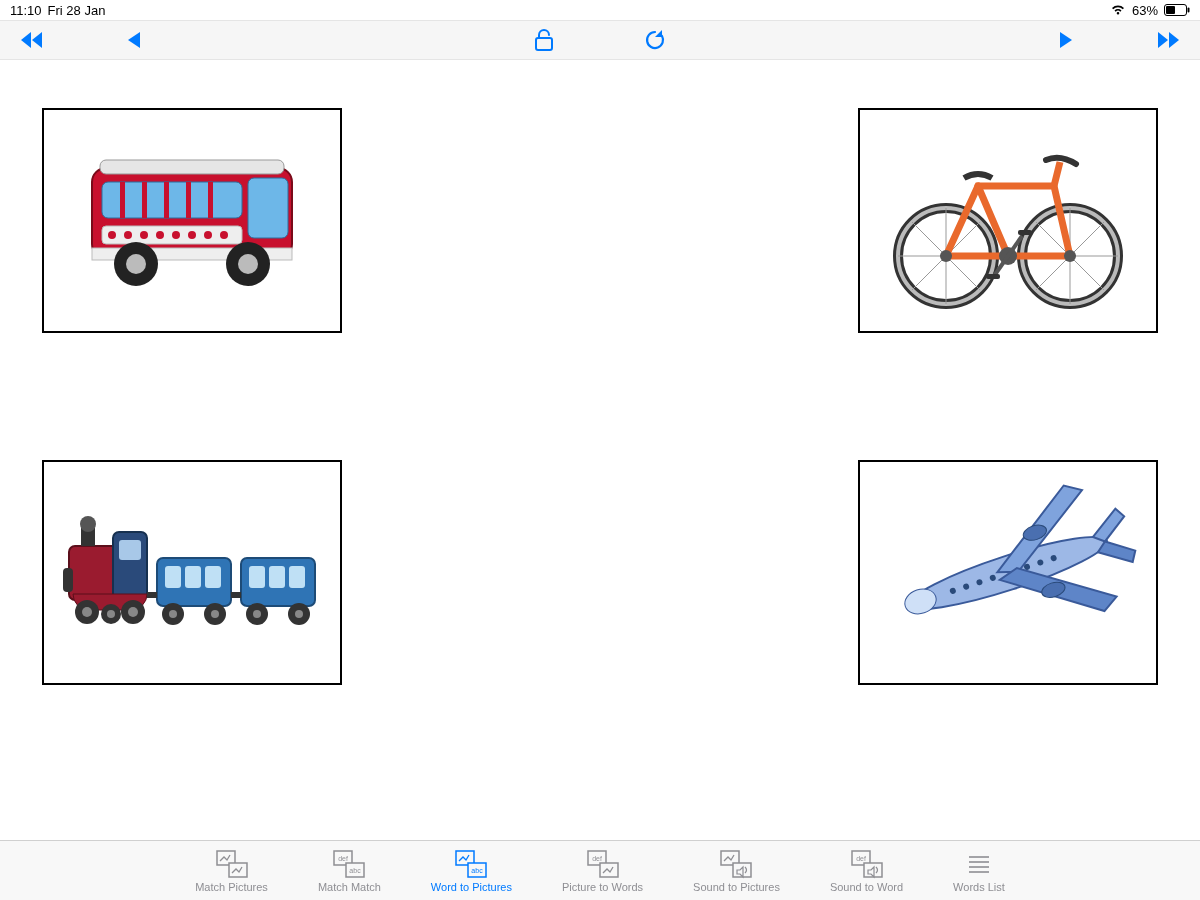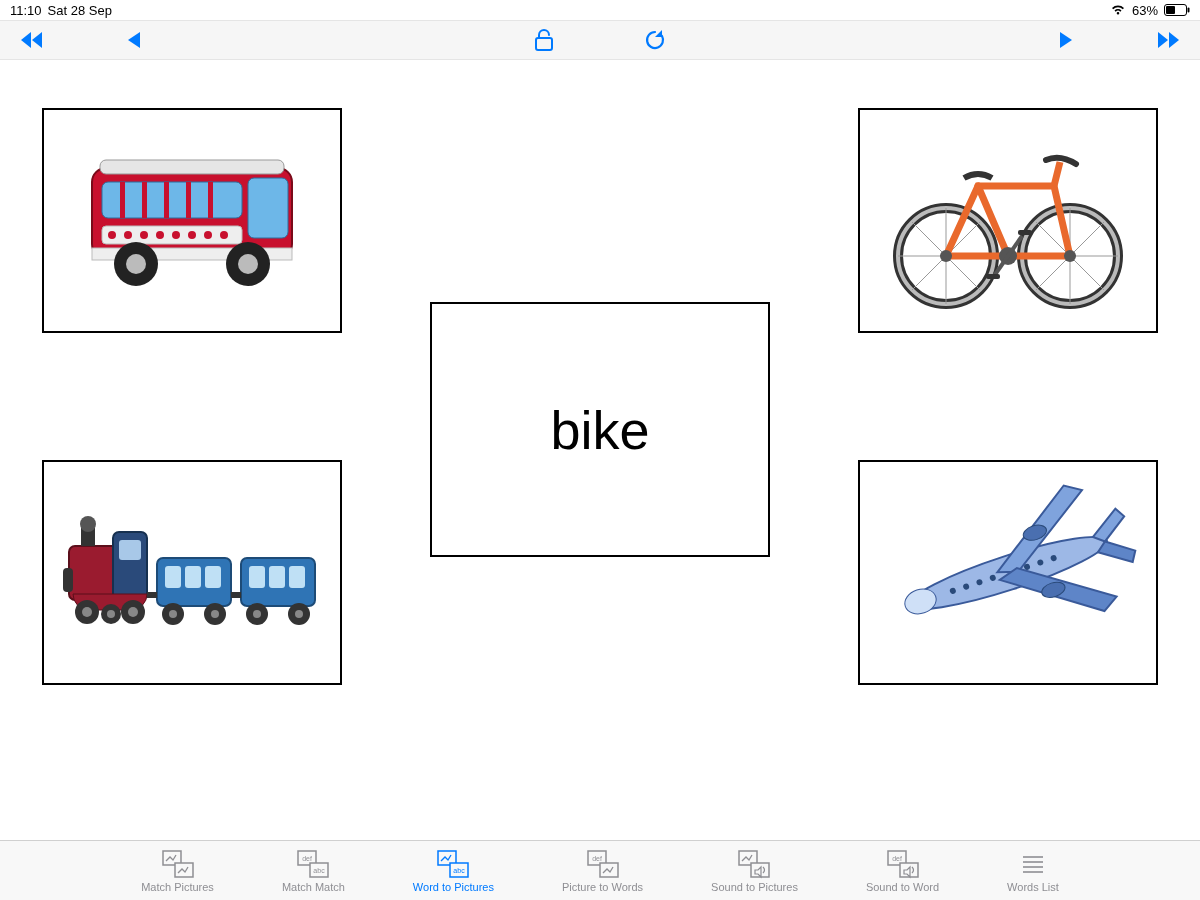--- a/index.html
+++ b/index.html
@@ -7,33 +7,33 @@
   .status-bar { height: 20px; display: flex; align-items: center; justify-content: space-between; padding: 0 10px; font-size: 13px; font-weight: 500; }
   .status-left, .status-right { display: flex; align-items: center; gap: 6px; }
   .toolbar { height: 40px; background: #f6f6f6; border-top: 1px solid #e5e5e5; border-bottom: 1px solid #e5e5e5; display: flex; align-items: center; justify-content: space-between; padding: 0 20px; }
   .toolbar-group { display: flex; align-items: center; gap: 80px; }
   .toolbar-center { display: flex; align-items: center; gap: 90px; }
   .tb-btn { color: #007aff; cursor: pointer; display: flex; align-items: center; justify-content: center; }
   .content { position: relative; height: 780px; }
   .tile { position: absolute; border: 2px solid #000; background: #fff; display: flex; align-items: center; justify-content: center; }
   .option { width: 300px; height: 225px; cursor: pointer; }
   .word-card { width: 340px; height: 255px; left: 430px; top: 242px; font-size: 54px; }
-  .bottom-bar { height: 60px; background: #f8f8f8; border-top: 1px solid #d0d0d0; display: flex; align-items: center; justify-content: center; gap: 68px; }
+  .bottom-bar { height: 60px; background: #f8f8f8; border-top: 1px solid #d0d0d0; display: flex; align-items: center; justify-content: center; gap: 50px; }
   .bb-item { display: flex; flex-direction: column; align-items: center; gap: 2px; cursor: pointer; color: #8e8e93; font-size: 11px; }
   .bb-item.active { color: #007aff; }
   .bb-icon { width: 34px; height: 30px; position: relative; }
   svg { display: block; }
 </style>
 </head>
 <body>
 
 <div class="status-bar">
   <div class="status-left">
     <span>11:10</span>
-    <span>Sat 28 Sep</span>
+    <span>Fri 28 Jan</span>
   </div>
   <div class="status-right">
     <span>
       <svg width="16" height="12" viewBox="0 0 16 12">
           <path d="M8 10.5a1.3 1.3 0 1 0 0-2.6 1.3 1.3 0 0 0 0 2.6zM4.5 6.5a5 5 0 0 1 7 0l-1.2 1.2a3.3 3.3 0 0 0-4.6 0L4.5 6.5zM2 4a8.5 8.5 0 0 1 12 0l-1.2 1.2a6.8 6.8 0 0 0-9.6 0L2 4z" fill="#000"></path>
         </svg>
     </span>
     <span>63%</span>
     <span>
       <svg width="26" height="12" viewBox="0 0 26 12">
@@ -211,23 +211,20 @@
             <circle cx="100" cy="100" r="3"></circle>
             <circle cx="114" cy="100" r="3"></circle>
             <circle cx="150" cy="100" r="3"></circle>
             <circle cx="164" cy="100" r="3"></circle>
             <circle cx="178" cy="100" r="3"></circle>
           </g>
       </g>
     </svg>
   </div>
 
-  <div class="tile word-card">
-    <span>bike</span>
-  </div>
 </div>
 
 <div class="bottom-bar">
 
   <div class="bb-item">
     <span class="bb-icon">
       <svg width="34" height="30" viewBox="0 0 34 30">
           <rect x="2" y="2" width="18" height="14" fill="none" stroke="#8e8e93" stroke-width="1.5"></rect>
           <path d="M5 12 l4 -4 l3 3 l3 -5" fill="none" stroke="#8e8e93" stroke-width="1.3"></path>
           <rect x="14" y="14" width="18" height="14" fill="#f8f8f8" stroke="#8e8e93" stroke-width="1.5"></rect>

